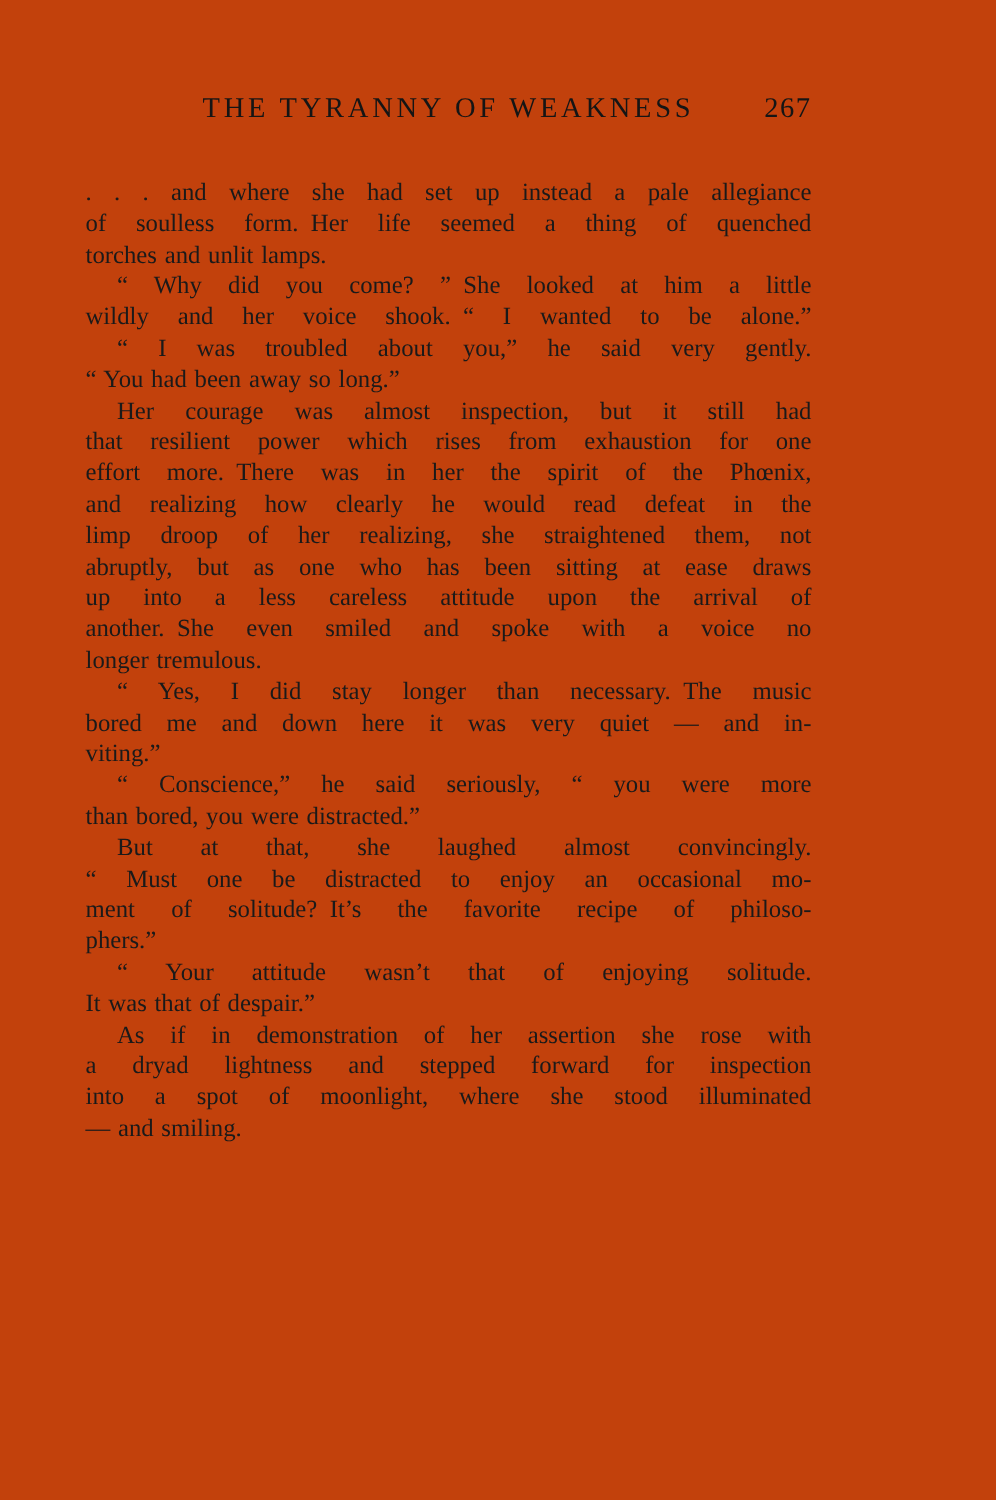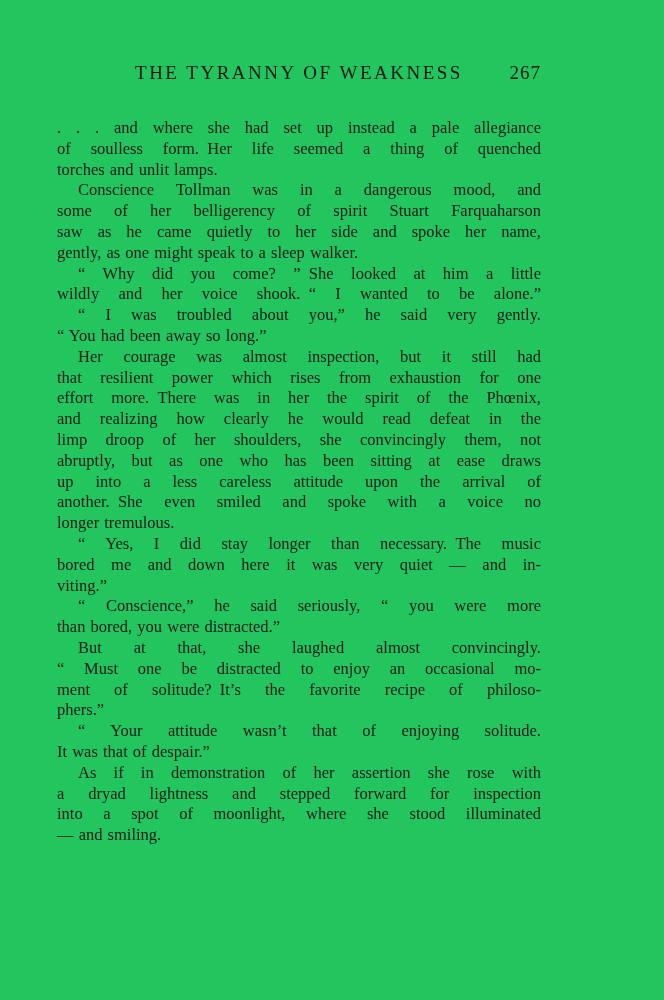--- a/index.html
+++ b/index.html
@@ -4,21 +4,21 @@
 <style>
   html, body {
     margin: 0;
     padding: 0;
     background: #e8e8e8;
   }
   .page {
     position: relative;
     width: 664px;
     height: 1000px;
-    background: #22c55e;
+    background: #c2410c;
     overflow: hidden;
     font-family: "Liberation Serif", "DejaVu Serif", serif;
     color: #1a1a1a;
   }
   .running-head {
     position: absolute;
     top: 62px;
     left: 57px;
     width: 484px;
     height: 24px;
@@ -74,39 +74,33 @@
     <div class="head-title">THE TYRANNY OF WEAKNESS</div>
     <div class="folio">267</div>
   </div>
   <div class="page-body">
       <div class="paragraph">
         <div class="line just">. . . and where she had set up instead a pale allegiance</div>
         <div class="line just">of soulless form. Her life seemed a thing of quenched</div>
         <div class="line">torches and unlit lamps.</div>
       </div>
       <div class="paragraph">
-        <div class="line just indent">Conscience Tollman was in a dangerous mood, and</div>
-        <div class="line just">some of her belligerency of spirit Stuart Farquaharson</div>
-        <div class="line just">saw as he came quietly to her side and spoke her name,</div>
-        <div class="line">gently, as one might speak to a sleep walker.</div>
-      </div>
-      <div class="paragraph">
         <div class="line just indent">“ Why did you come? ” She looked at him a little</div>
         <div class="line just">wildly and her voice shook. “ I wanted to be alone.”</div>
       </div>
       <div class="paragraph">
         <div class="line just indent">“ I was troubled about you,” he said very gently.</div>
         <div class="line">“ You had been away so long.”</div>
       </div>
       <div class="paragraph">
         <div class="line just indent">Her courage was almost inspection, but it still had</div>
         <div class="line just">that resilient power which rises from exhaustion for one</div>
         <div class="line just">effort more. There was in her the spirit of the Phœnix,</div>
         <div class="line just">and realizing how clearly he would read defeat in the</div>
-        <div class="line just">limp droop of her shoulders, she convincingly them, not</div>
+        <div class="line just">limp droop of her realizing, she straightened them, not</div>
         <div class="line just">abruptly, but as one who has been sitting at ease draws</div>
         <div class="line just">up into a less careless attitude upon the arrival of</div>
         <div class="line just">another. She even smiled and spoke with a voice no</div>
         <div class="line">longer tremulous.</div>
       </div>
       <div class="paragraph">
         <div class="line just indent">“ Yes, I did stay longer than necessary. The music</div>
         <div class="line just">bored me and down here it was very quiet — and in-</div>
         <div class="line">viting.”</div>
       </div>

